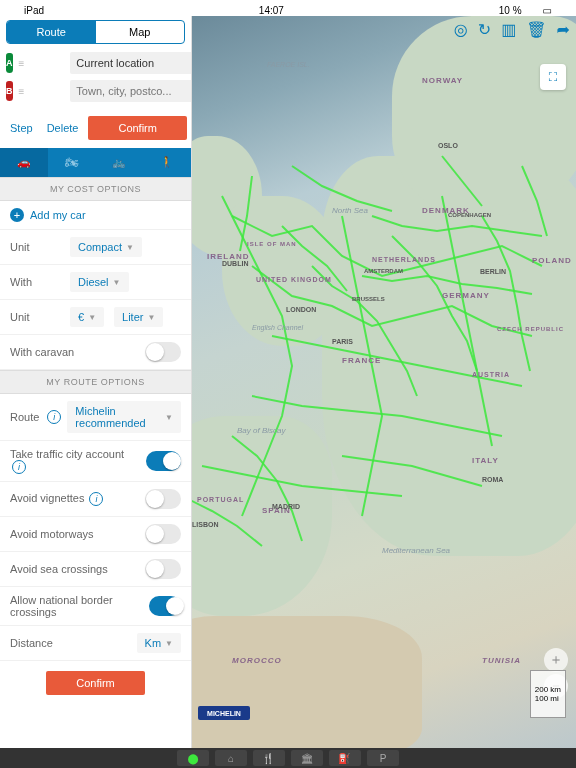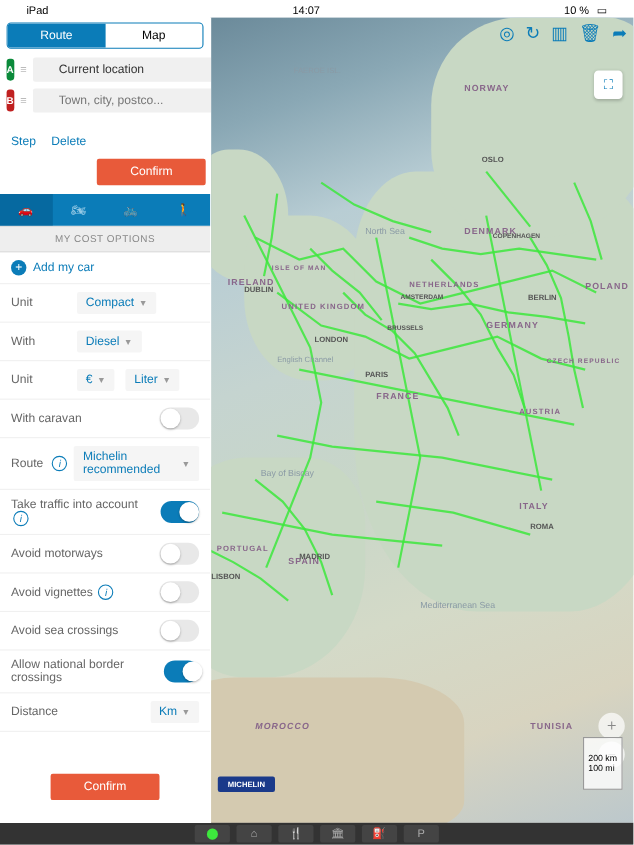--- a/index.html
+++ b/index.html
@@ -1,34 +1,34 @@
 <!DOCTYPE html>
 <html><head>
 <meta charset="utf-8">
 <style>
 *{margin:0;padding:0;box-sizing:border-box;font-family:-apple-system,Helvetica,Arial,sans-serif;}
 body{width:576px;height:768px;overflow:hidden;background:#fff;position:relative;}
 .status-bar{height:16px;display:flex;justify-content:space-between;align-items:flex-end;padding:0 24px;font-size:10px;color:#000;}
-.status-bar .right{display:flex;gap:7px;align-items:center;}
+.status-bar .right{display:flex;gap:21px;align-items:center;}
 .main{display:flex;height:732px;}
 .sidebar{width:192px;background:#fff;border-right:1px solid #ddd;display:flex;flex-direction:column;font-size:11px;overflow-y:auto;}
 .tabs{display:flex;margin:4px 6px;border:1px solid #0b7cb8;border-radius:4px;overflow:hidden;}
 .tab{flex:1;text-align:center;padding:5px 0;font-size:11px;cursor:pointer;}
 .tab.active{background:#0b7cb8;color:#fff;}
 .waypoints{padding:4px 6px;}
 .waypoint{display:flex;align-items:center;gap:6px;margin-bottom:6px;}
 .wp-pin{width:16px;height:20px;border-radius:8px 8px 10px 10px;display:flex;align-items:center;justify-content:center;color:#fff;font-size:9px;font-weight:bold;}
 .wp-pin.a{background:#0a8a3a;}
 .wp-pin.b{background:#c02020;}
 .wp-grip{color:#bbb;font-size:10px;}
-.wp-input{flex:1;background:#f0f0f0;border:none;padding:5px 23px;font-size:11px;border-radius:2px;color:#888;}
+.wp-input{flex:1;background:#f0f0f0;border:none;padding:5px 6px;font-size:11px;border-radius:2px;color:#888;margin-left:40px;}
 .wp-input.filled{color:#333;}
 .actions{display:flex;justify-content:space-around;padding:4px 6px 8px;gap:6px;}
 .act-link{color:#0b7cb8;font-size:11px;padding:6px 4px;cursor:pointer;}
-.act-btn{background:#e85a3a;color:#fff;padding:6px 30px;border:none;border-radius:2px;font-size:11px;cursor:pointer;margin-top:28px;}
+.act-btn{background:#e85a3a;color:#fff;padding:6px 30px;border:none;border-radius:2px;font-size:11px;cursor:pointer;}
 .vehicle-tabs{display:flex;background:#0b7cb8;}
 .vtab{flex:1;text-align:center;padding:8px 0;color:#95c9e5;cursor:pointer;}
 .vtab.active{background:#0669a0;color:#fff;}
 .section-hdr{background:#eee;text-align:center;padding:6px;font-size:9px;color:#888;letter-spacing:0.5px;border-top:1px solid #ddd;border-bottom:1px solid #ddd;}
 .row{display:flex;align-items:center;padding:7px 10px;border-bottom:1px solid #f0f0f0;gap:6px;color:#666;}
 .row .label{flex:0 0 54px;}
 .add-car{color:#0b7cb8;display:flex;align-items:center;gap:6px;}
 .plus{width:14px;height:14px;border-radius:50%;background:#0b7cb8;color:#fff;display:flex;align-items:center;justify-content:center;font-size:11px;}
 .select{color:#0b7cb8;background:#f5f5f5;padding:4px 8px;border-radius:2px;display:flex;align-items:center;gap:4px;font-size:11px;}
 .select .caret{font-size:8px;color:#999;}
@@ -43,21 +43,21 @@
 .route-select{flex:1;}
 .confirm-wrap{padding:10px;text-align:center;}
 .map-area{flex:1;position:relative;background:linear-gradient(160deg,#6b8a9a 0%,#8aa8b5 12%,#b8cdd4 25%,#c5d4d0 40%,#c8d6c8 55%,#d4dac8 70%,#d8d4c0 85%,#bcc8cc 100%);overflow:hidden;}
 .map-top-icons{position:absolute;top:4px;right:6px;display:flex;gap:10px;color:#0b7cb8;font-size:16px;z-index:10;}
 .map-top-icons span{cursor:pointer;}
 .fullscreen-btn{position:absolute;top:48px;right:10px;width:26px;height:26px;background:#fff;border-radius:4px;display:flex;align-items:center;justify-content:center;color:#0b7cb8;font-size:12px;cursor:pointer;box-shadow:0 1px 3px rgba(0,0,0,0.2);z-index:10;}
 .roads{position:absolute;inset:0;}
 .roads line,.roads path{stroke:#3de83d;stroke-width:2;fill:none;opacity:0.85;}
 .city-label{position:absolute;font-size:7px;font-weight:bold;color:#555;pointer-events:none;}
 .country-label{position:absolute;font-size:8px;font-weight:bold;color:#88668a;letter-spacing:1px;pointer-events:none;}
-.sea-label{position:absolute;font-size:8px;color:#8a9aa5;pointer-events:none;}
+.sea-label{position:absolute;font-size:8px;font-style:italic;color:#8a9aa5;pointer-events:none;}
 .scale{position:absolute;bottom:30px;right:10px;background:rgba(255,255,255,0.8);padding:14px 4px;font-size:8px;border:1px solid #999;}
 .michelin-logo{position:absolute;bottom:28px;left:6px;width:52px;height:14px;background:#1a3a8a;color:#fff;font-size:7px;display:flex;align-items:center;justify-content:center;border-radius:2px;font-weight:bold;}
 .zoom-ctl{position:absolute;bottom:50px;right:8px;display:flex;flex-direction:column;gap:2px;}
 .zoom-ctl div{width:24px;height:24px;background:rgba(255,255,255,0.7);border-radius:50%;display:flex;align-items:center;justify-content:center;color:#888;font-size:14px;cursor:pointer;}
 .bottom-bar{position:absolute;bottom:0;left:0;right:0;height:20px;background:#333;display:flex;justify-content:center;align-items:center;gap:6px;}
 .bb-btn{width:32px;height:16px;background:#444;color:#aaa;display:flex;align-items:center;justify-content:center;font-size:10px;cursor:pointer;border-radius:2px;}
 .bb-btn.active{color:#3de83d;}
 .land{position:absolute;background:#c8d8c4;border-radius:40% 50% 45% 55%;}
 </style>
 </head>
@@ -139,43 +139,44 @@
           </div>
     </div>
   </div>
   <div class="row row-toggle">
     <span>With caravan</span>
     <div class="toggle">
           <div class="knob"></div>
         </div>
   </div>
 
+  <div class="section-hdr">MY ROUTE OPTIONS</div>
 
   <div class="row">
     <span>Route</span>
     <span class="info">i</span>
     <div class="select route-select">
           <span>Michelin recommended</span>
           <span class="caret">▼</span>
         </div>
   </div>
   <div class="row row-toggle">
-    <span><span>Take traffic into account</span> <span class="info">i</span></span>
+    <span><span>Take traffic city account</span> <span class="info">i</span></span>
     <div class="toggle on">
           <div class="knob"></div>
         </div>
   </div>
   <div class="row row-toggle">
+    <span><span>Avoid vignettes</span> <span class="info">i</span></span>
+    <div class="toggle">
+          <div class="knob"></div>
+        </div>
+  </div>
+  <div class="row row-toggle">
     <span>Avoid motorways</span>
-    <div class="toggle">
-          <div class="knob"></div>
-        </div>
-  </div>
-  <div class="row row-toggle">
-    <span><span>Avoid vignettes</span> <span class="info">i</span></span>
     <div class="toggle">
           <div class="knob"></div>
         </div>
   </div>
   <div class="row row-toggle">
     <span>Avoid sea crossings</span>
     <div class="toggle">
           <div class="knob"></div>
         </div>
   </div>
@@ -246,21 +247,21 @@
   <div class="country-label" style="top:240px;left:180px;font-size:7px;">NETHERLANDS</div>
   <div class="country-label" style="top:275px;left:250px;">GERMANY</div>
   <div class="country-label" style="top:240px;left:340px;">POLAND</div>
   <div class="country-label" style="top:340px;left:150px;">FRANCE</div>
   <div class="country-label" style="top:355px;left:280px;font-size:7px;">AUSTRIA</div>
   <div class="country-label" style="top:310px;left:305px;font-size:6px;">CZECH REPUBLIC</div>
   <div class="country-label" style="top:440px;left:280px;">ITALY</div>
   <div class="country-label" style="top:490px;left:70px;">SPAIN</div>
   <div class="country-label" style="top:480px;left:5px;font-size:7px;">PORTUGAL</div>
   <div class="country-label" style="top:640px;left:40px;font-style:italic;">MOROCCO</div>
-  <div class="country-label" style="top:640px;left:290px;">TUNISIA</div>
+  <div class="country-label" style="top:640px;left:290px;font-style:italic;">TUNISIA</div>
   <div class="country-label" style="top:225px;left:55px;font-size:6px;">ISLE OF MAN</div>
 
   <div class="city-label" style="top:126px;left:246px;">OSLO</div>
   <div class="city-label" style="top:244px;left:30px;">DUBLIN</div>
   <div class="city-label" style="top:290px;left:94px;">LONDON</div>
   <div class="city-label" style="top:252px;left:172px;font-size:6px;">AMSTERDAM</div>
   <div class="city-label" style="top:280px;left:160px;font-size:6px;">BRUSSELS</div>
   <div class="city-label" style="top:322px;left:140px;">PARIS</div>
   <div class="city-label" style="top:252px;left:288px;">BERLIN</div>
   <div class="city-label" style="top:487px;left:80px;">MADRID</div>

